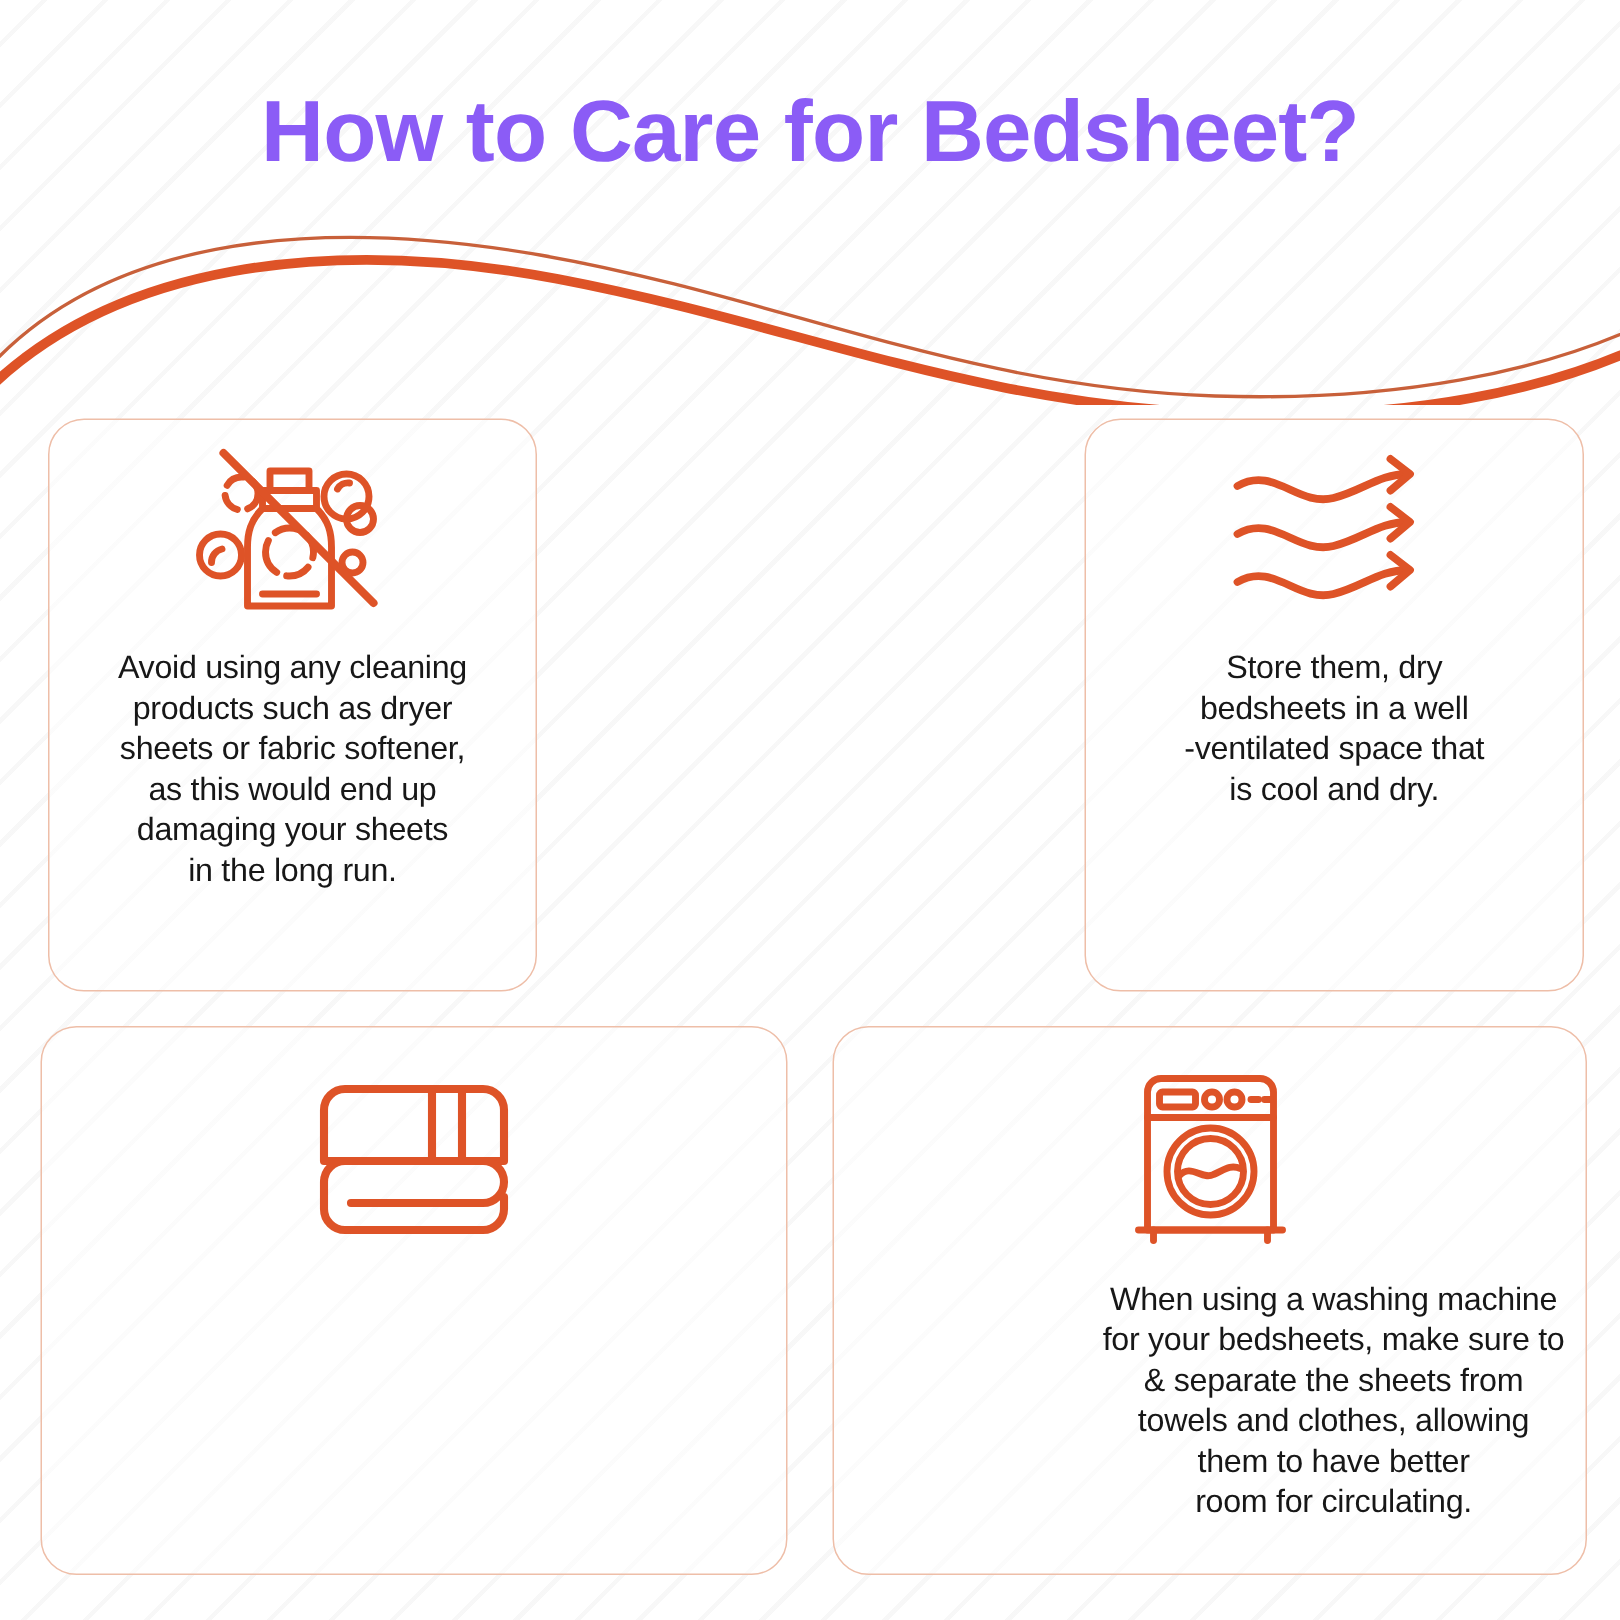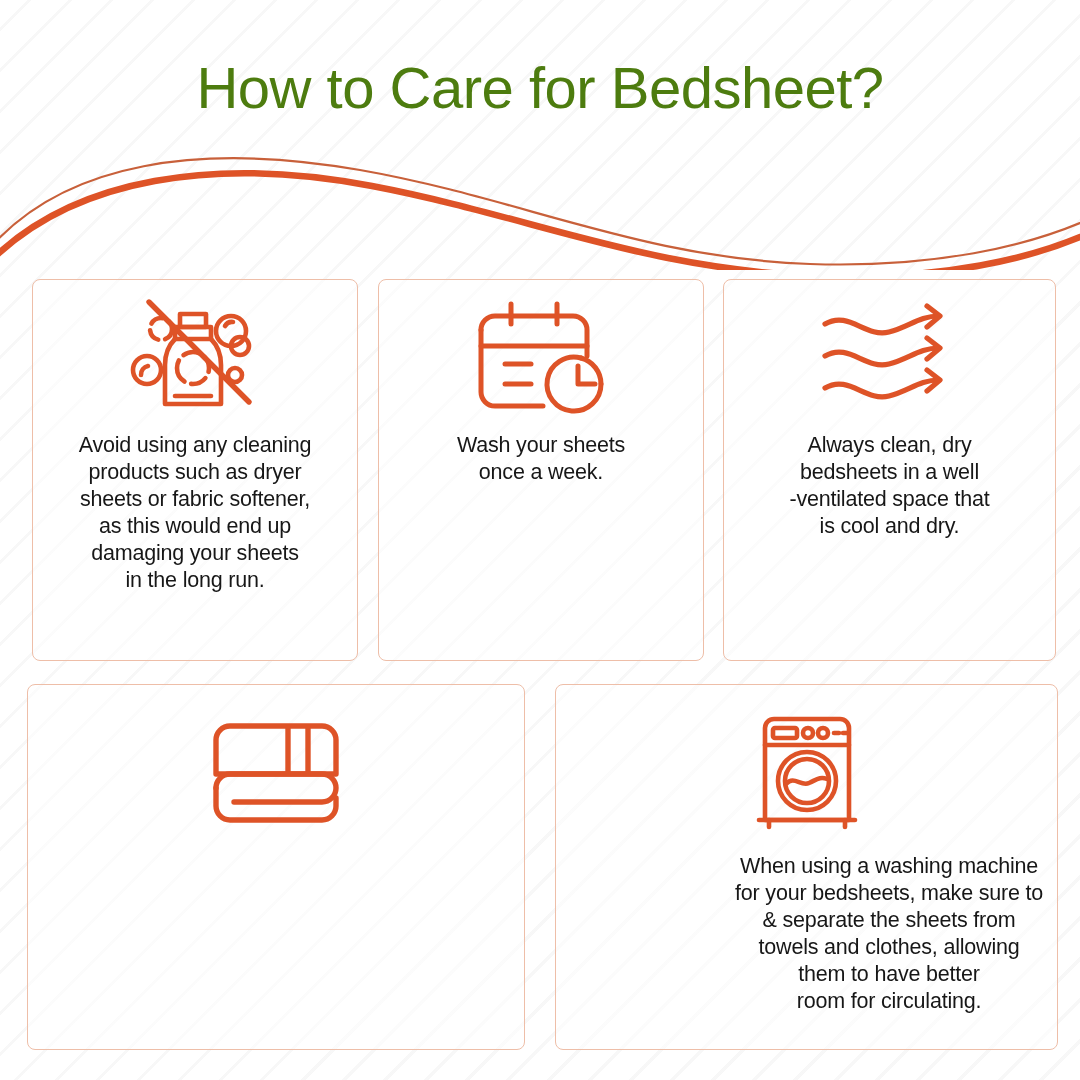--- a/index.html
+++ b/index.html
@@ -25,37 +25,37 @@
   }
   #page { position:relative; z-index:1; width:1080px; height:1080px; }
 
   
   #title-wrap{
     position:absolute; top:54px; left:0; width:1080px;
     text-align:center;
   }
   #page-title{
     font-size:58px;
-    font-weight:normal;
+    font-weight:bold;
     letter-spacing:-0.5px;
-    color:#4d7c0f;
+    color:#8b5cf6;
   }
 
   
   #wave-divider{
     position:absolute; top:140px; left:0;
     width:1080px; height:130px;
   }
 
   
   .card{
     position:absolute;
     background:rgba(255,255,255,0.55);
     border:1.6px solid #EEBEA8;
-    border-radius:8px;
+    border-radius:24px;
     display:flex;
     flex-direction:column;
     align-items:center;
   }
   .card-icon{
     display:flex; align-items:center; justify-content:center;
     width:100%;
   }
   .card-text{
     text-align:center;
@@ -134,62 +134,37 @@
       </svg>
     </div>
     <div class="card-text">Avoid using any cleaning
 products such as dryer
 sheets or fabric softener,
 as this would end up
 damaging your sheets
 in the long run.</div>
   </div>
 
-  <div class="card" id="card-2">
-    <div class="card-icon">
-      <svg width="148" height="128" viewBox="0 0 148 128">
-        <g fill="none" stroke="#DE5327" stroke-width="5" stroke-linecap="round" stroke-linejoin="round">
-
-          <path d="M14 38 a14 14 0 0 1 14 -14 h78 a14 14 0 0 1 14 14 v26"></path>
-          <path d="M14 38 v62 a14 14 0 0 0 14 14 h48"></path>
-
-          <path d="M14 54 h106"></path>
-
-          <path d="M44 12 v20"></path>
-          <path d="M90 12 v20"></path>
-
-          <path d="M38 72 h26"></path>
-          <path d="M38 92 h26"></path>
-
-          <path d="M134 92 a27 27 0 1 1 -20 -26" stroke-width="5"></path>
-          <path d="M114 66 a27 27 0 0 1 20 26"></path>
-          <path d="M111 74 v18 h17"></path>
-        </g>
-      </svg>
-    </div>
-    <div class="card-text">Wash your sheets
-once a week.</div>
-  </div>
 
   <div class="card" id="card-3">
     <div class="card-icon">
       <svg width="150" height="112" viewBox="0 0 150 112">
         <g fill="none" stroke="#DE5327" stroke-width="5.2" stroke-linecap="round" stroke-linejoin="round">
           <path d="M10 24 C34 10 50 38 74 32 C94 27 104 16 124 16"></path>
           <path d="M112 6 L125 16 L112 27"></path>
 
           <path d="M10 56 C34 42 50 70 74 64 C94 59 104 48 124 48"></path>
           <path d="M112 38 L125 48 L112 59"></path>
 
           <path d="M10 88 C34 74 50 102 74 96 C94 91 104 80 124 80"></path>
           <path d="M112 70 L125 80 L112 91"></path>
         </g>
       </svg>
     </div>
-    <div class="card-text">Always clean, dry
+    <div class="card-text">Store them, dry
 bedsheets in a well
 -ventilated space that
 is cool and dry.</div>
   </div>
 
   <div class="card" id="card-4">
     <div class="card-icon">
       <svg width="140" height="120" viewBox="0 0 140 120">
         <g fill="none" stroke="#DE5327" stroke-width="5.4" stroke-linecap="round" stroke-linejoin="round">
 

